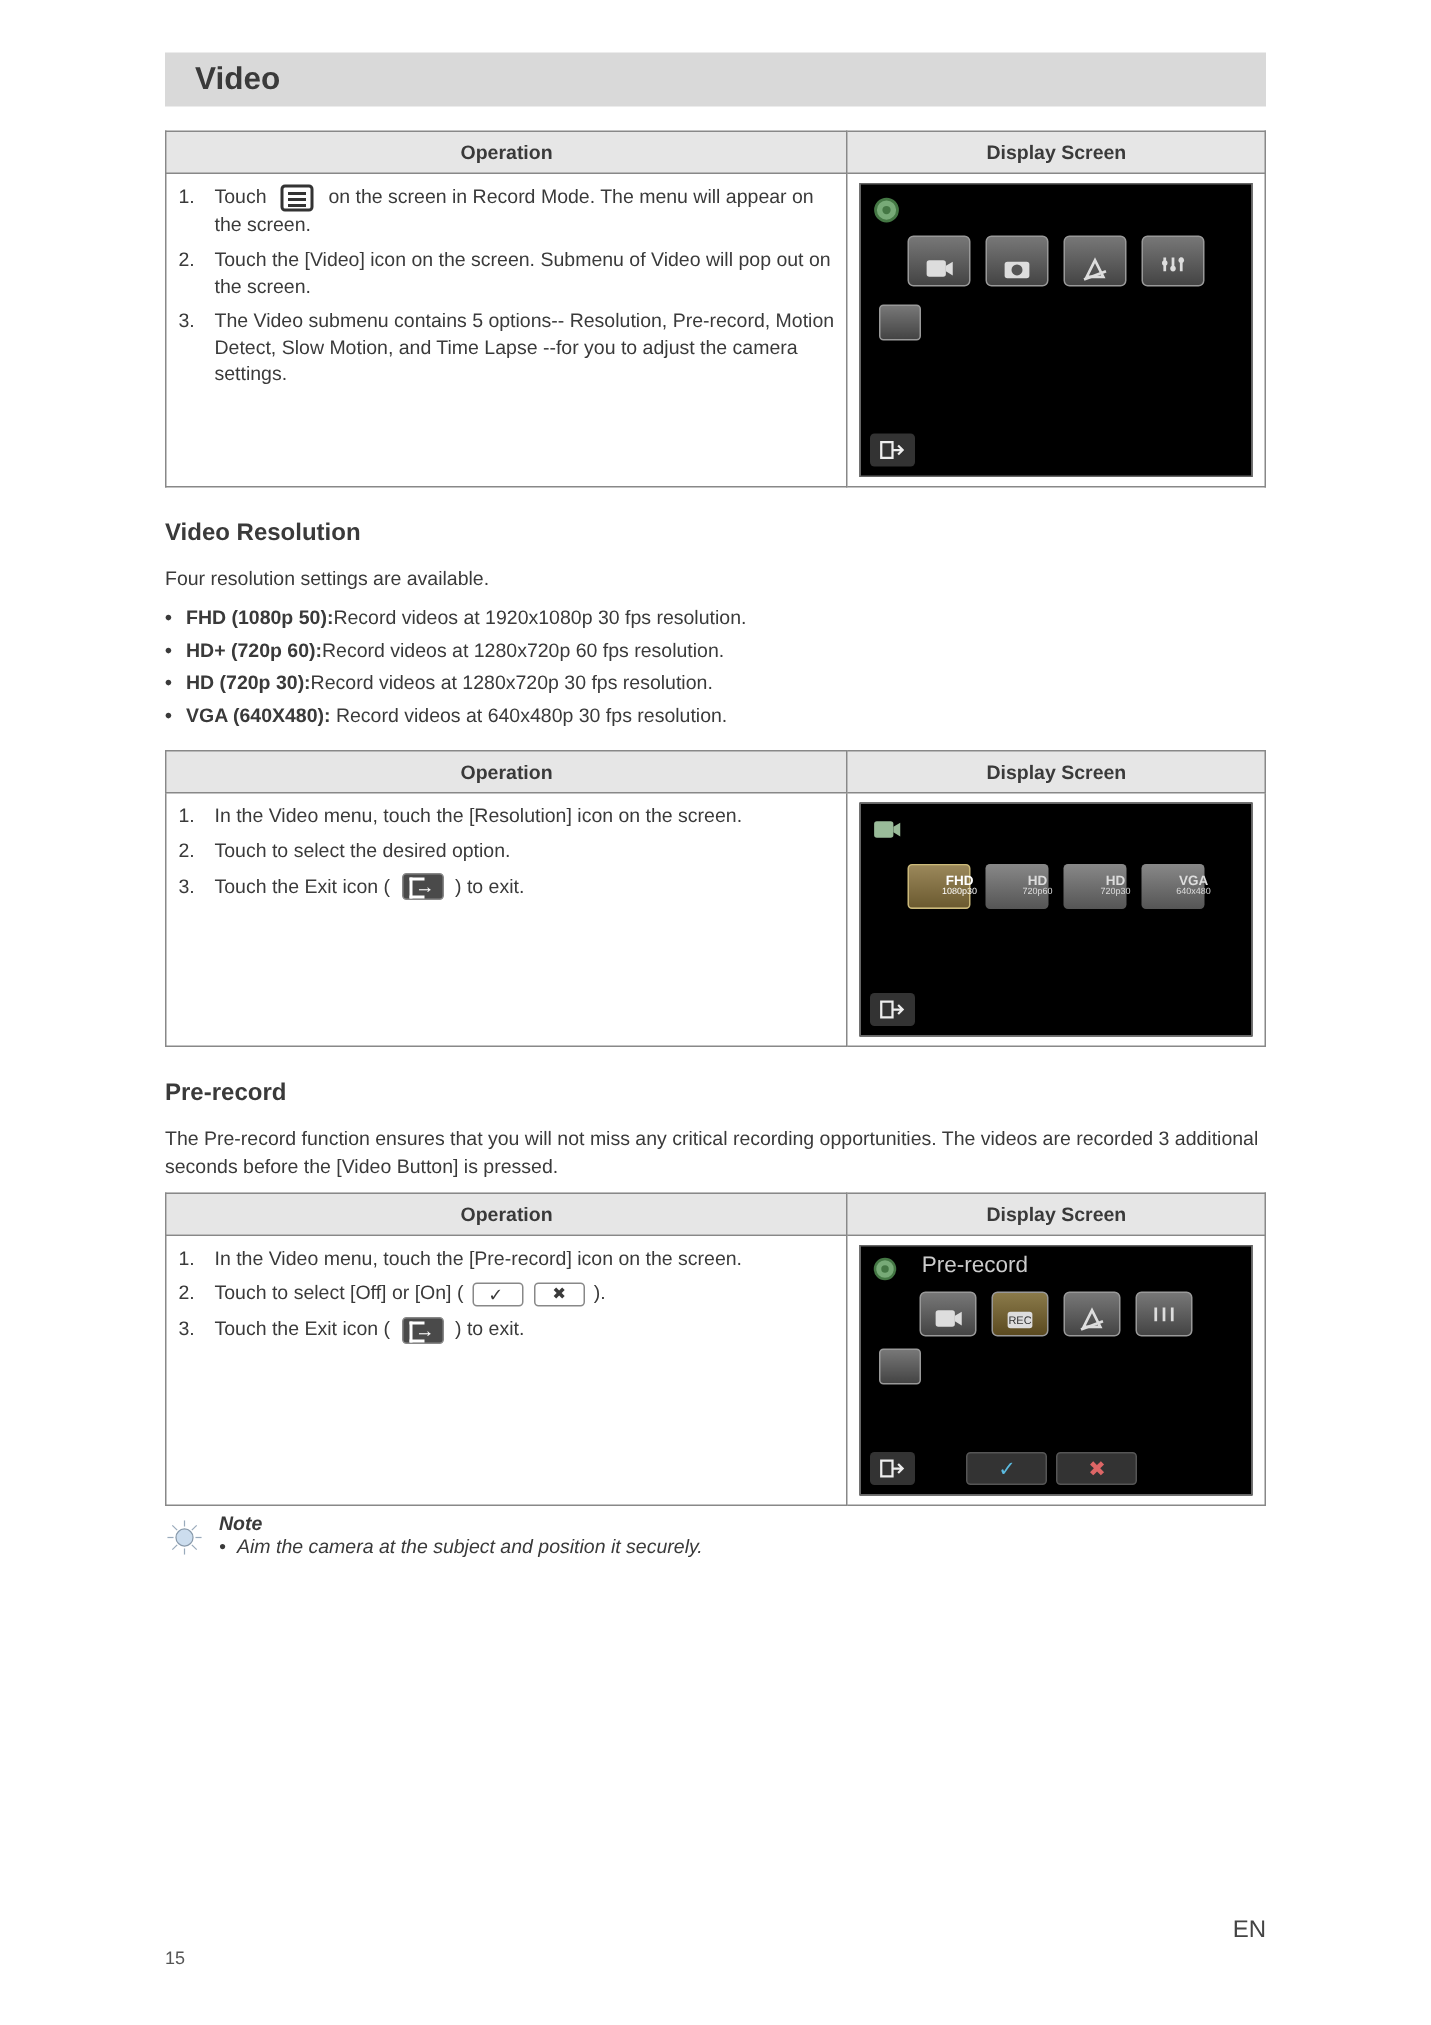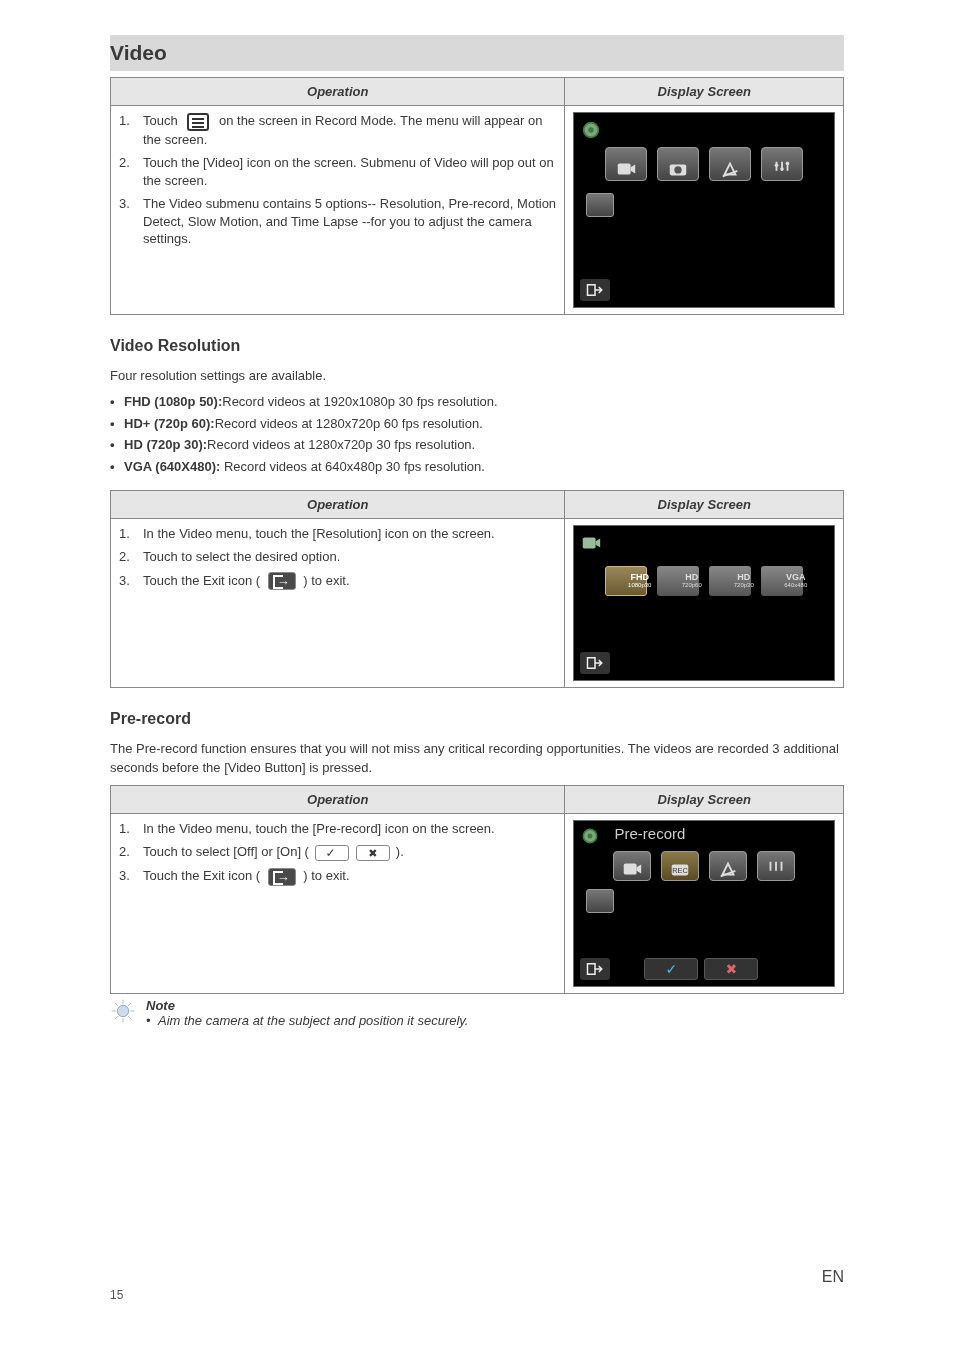--- a/index.html
+++ b/index.html
@@ -1,22 +1,22 @@
 <!DOCTYPE html>
 <html><head>
 <meta charset="utf-8">
 <style>
   * { box-sizing: border-box; margin: 0; padding: 0; }
   html, body { width: 954px; background: #fff; font-family: Arial, Helvetica, sans-serif; color: #3a3a3a; }
   .page { width: 954px; padding: 35px 110px 40px 110px; }
-  .title-bar { background: #d9d9d9; padding: 6px 0; margin-bottom: 6px; }
+  .title-bar { background: #d9d9d9; padding: 6px 20px; margin-bottom: 16px; }
   .title-bar h2 { font-size: 21px; font-weight: bold; color: #3a3a3a; }
   table.op { width: 100%; border-collapse: collapse; table-layout: fixed; margin-bottom: 22px; font-size: 13px; }
   table.op th, table.op td { border: 1px solid #888; padding: 6px 8px; vertical-align: top; }
-  table.op th { background: #e6e6e6; text-align: center; font-weight: bold; padding: 6px; font-style: italic; }
+  table.op th { background: #e6e6e6; text-align: center; font-weight: bold; padding: 6px; }
   table.op col.c-op { width: 62%; }
   table.op col.c-ds { width: 38%; }
   .num-list { list-style: none; }
   .num-list li { display: flex; gap: 8px; margin-bottom: 6px; line-height: 1.35; }
   .num-list li:last-child { margin-bottom: 0; }
   .num-list .n { flex: 0 0 16px; }
   .num-list .t { flex: 1; }
   .menu-icon { display: inline-block; width: 22px; height: 18px; border: 2px solid #333; border-radius: 3px; position: relative; vertical-align: middle; margin: 0 6px; }
   .menu-icon::before { content: ""; position: absolute; left: 3px; right: 3px; top: 3px; height: 2px; background: #333; box-shadow: 0 4px 0 #333, 0 8px 0 #333; }
   .exit-icon { display: inline-block; width: 28px; height: 18px; border: 1px solid #888; border-radius: 3px; background: #4a4a4a; position: relative; vertical-align: middle; margin: 0 4px; }
@@ -39,21 +39,21 @@
   .ds-res-chip small { font-size: 6px; font-weight: normal; }
 
   .ds3-title { position:absolute; top:4px; left:40px; color:#ccc; font-size:15px; }
   .ds3-btn { width:54px; height:22px; background:#333; border:1px solid #555; border-radius:3px; color:#5bbbe0; display:flex; align-items:center; justify-content:center; font-size:14px; }
 
   h3.sub { font-size: 16px; font-weight: bold; margin: 4px 0 12px 0; }
   p.body { font-size: 13px; line-height: 1.4; margin-bottom: 8px; }
   ul.bul { list-style: none; margin: 0 0 14px 0; font-size: 13px; }
   ul.bul li { margin-bottom: 4px; padding-left: 14px; position: relative; line-height: 1.35; }
   ul.bul li::before { content: "\2022"; position: absolute; left: 0; font-weight: bold; }
-  .note-row { display:flex; gap:10px; align-items:flex-start; font-size:13px; margin-top: 2px; }
+  .note-row { display:flex; gap:10px; align-items:flex-end; font-size:13px; margin-top: 2px; }
   .note-icon { width: 26px; height: 26px; flex: 0 0 26px; }
   .note-body .nt { font-style: italic; font-weight: bold; }
   .note-body .nl { font-style: italic; padding-left: 12px; position: relative; }
   .note-body .nl::before { content: "\2022"; position: absolute; left: 0; }
   .footer { margin-top: 260px; text-align:left; font-size: 12px; color:#555; position: relative; }
   .footer .lang { position:absolute; right:0; bottom:16px; font-size:16px; color:#444; }
   .just { text-align: justify; }
 </style>
 </head>
 <body>

